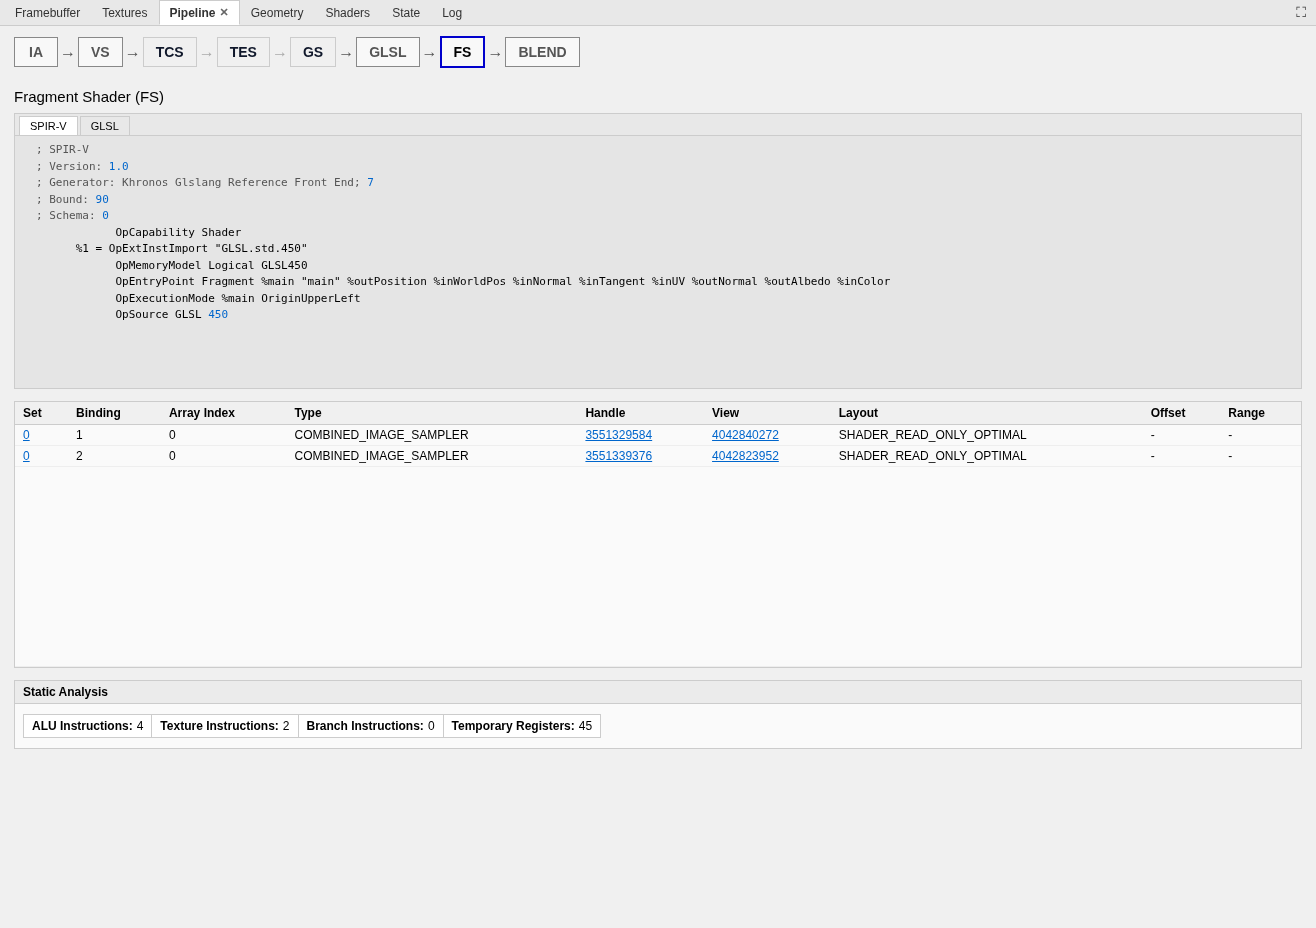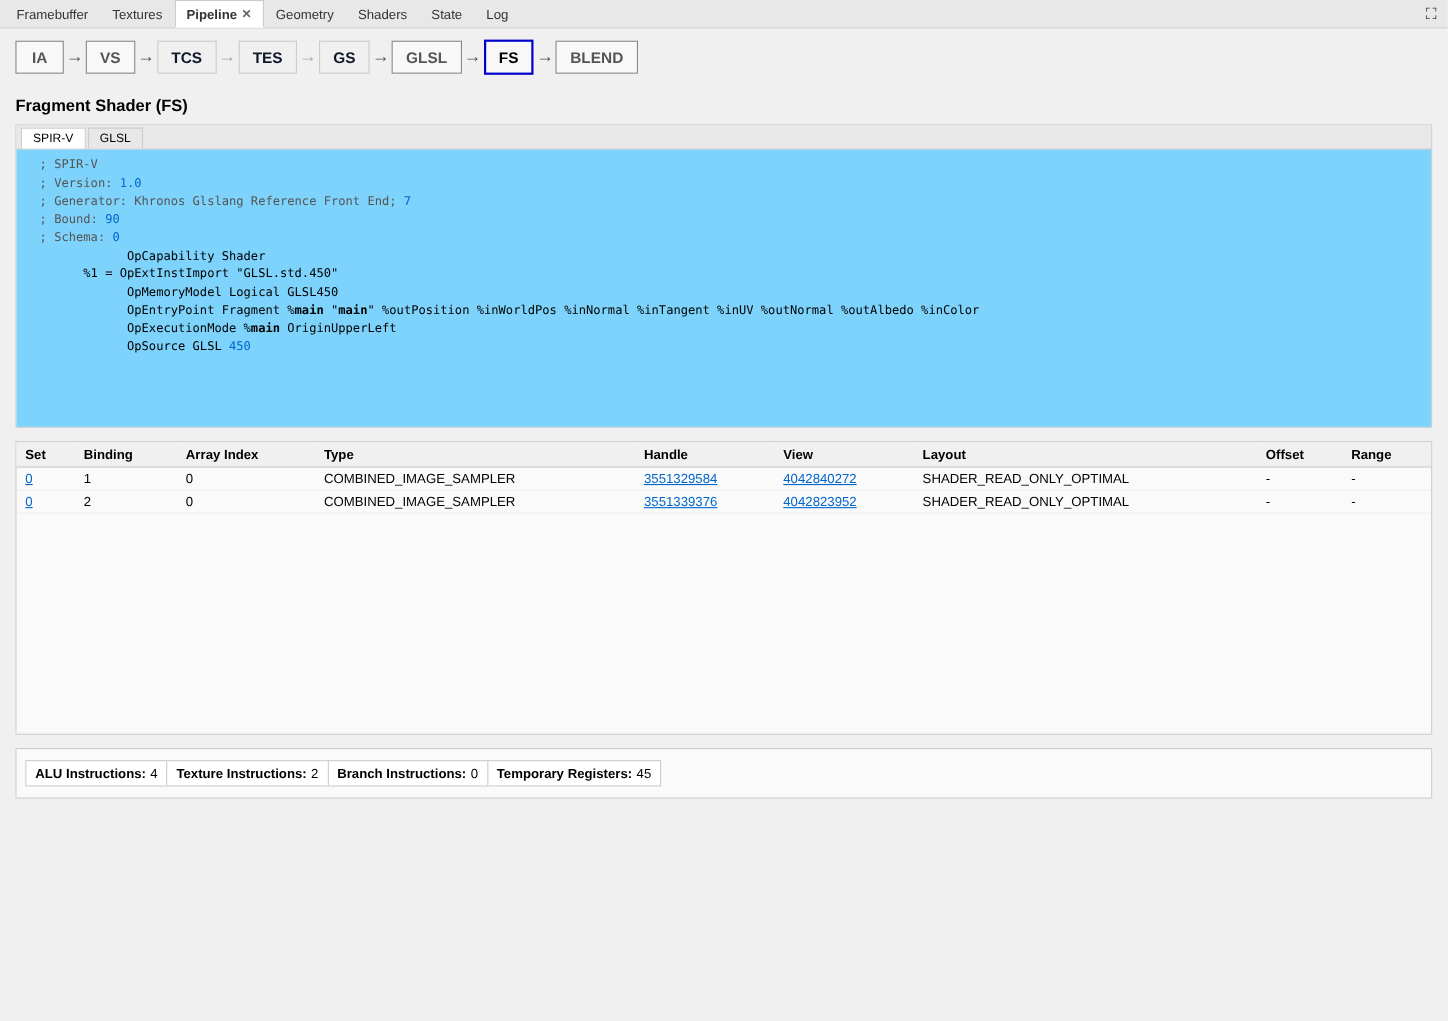--- a/index.html
+++ b/index.html
@@ -87,21 +87,21 @@
 
     
     .main-content {
       padding: 10px 14px;
       background: #f0f0f0;
     }
 
     
     .section-title {
       font-size: 15px;
-      font-weight: bold;
+      font-weight: normal;
       margin-bottom: 8px;
     }
 
     
     .shader-code-section {
       border: 1px solid #ccc;
       background: #fafafa;
       margin-bottom: 12px;
     }
     .shader-code-header {
@@ -127,31 +127,31 @@
       margin-right: 2px;
     }
     .shader-tab.inactive {
       background: #e8e8e8;
       border-color: #ccc;
     }
     .code-area {
       font-family: monospace;
       font-size: 11px;
       padding: 6px 21px;
-      background: #7dd3fc;
+      background: #e5e5e5;
       height: 252px;
       overflow-y: scroll;
       overflow-x: auto;
       border: none;
       line-height: 1.5;
       white-space: pre;
     }
     .code-comment { color: #555; }
     .code-number { color: #0066cc; }
-    .code-keyword { font-weight: bold; color: #000; }
+    .code-keyword { font-weight: normal; color: #000; }
 
     
     .descriptor-section {
       border: 1px solid #ccc;
       background: #fafafa;
       margin-bottom: 12px;
     }
     .descriptor-header {
       font-weight: bold;
       font-size: 12px;
@@ -333,20 +333,21 @@
           <td>-</td>
         </tr>
         <tr class="row-empty">
           <td colspan="9" style="height:200px;"></td>
         </tr>
       </tbody>
     </table>
   </div>
 
   <div class="static-section">
+    <div class="static-header">Static Analysis</div>
     <div class="static-body">
       <div class="static-row">
         <div class="static-item">
           <span class="static-label">ALU Instructions:</span>
           <span class="static-value">4</span>
         </div>
         <div class="static-item">
           <span class="static-label">Texture Instructions:</span>
           <span class="static-value">2</span>
         </div>

